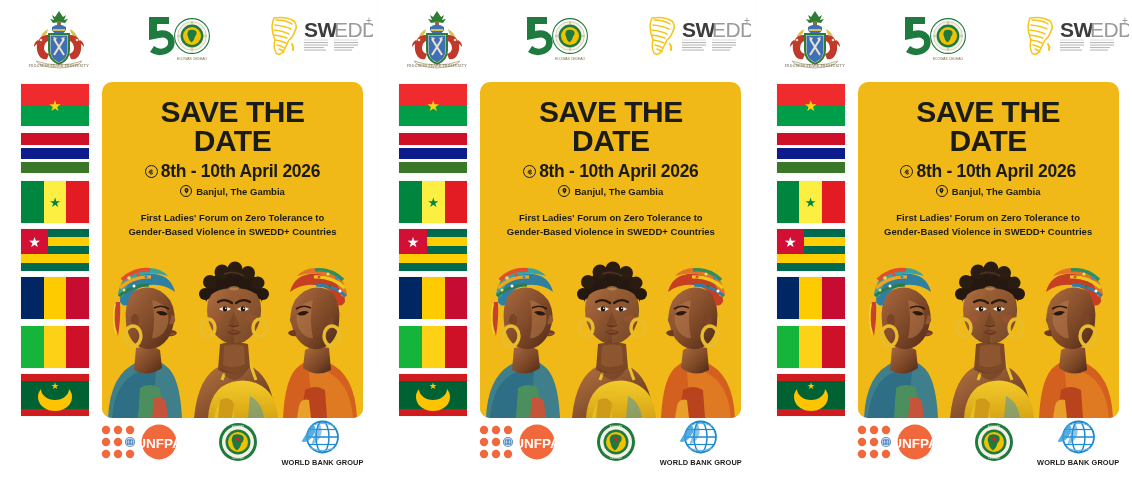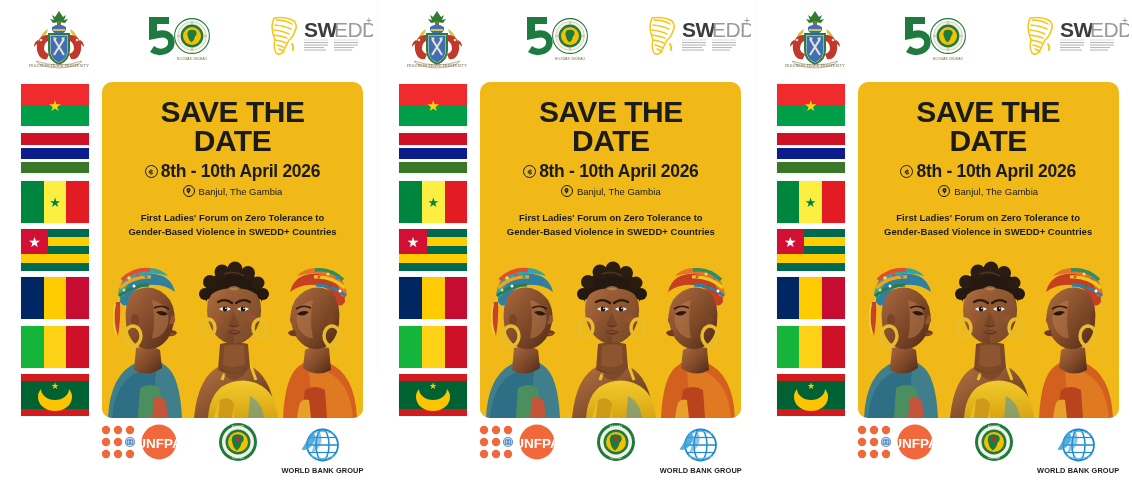--- a/index.html
+++ b/index.html
@@ -79,37 +79,37 @@
     color:#1b1b17; font-weight:bold; font-size:17.5px; letter-spacing:-0.3px;
   }
   .poster-loc-row{
     display:flex; align-items:center; justify-content:center;
     gap:4px; margin-top:3px;
   }
   .pin{
     width:12px;height:12px;border:1.4px solid #1b1b17;border-radius:50%;
     display:inline-flex;align-items:center;justify-content:center;flex:0 0 auto;
   }
-  .poster-loc{ color:#1b1b17; font-size:9.5px; font-weight:400; }
+  .poster-loc{ color:#1b1b17; font-size:9.5px; font-weight:700; }
   .poster-sub{
     margin-top:14px; padding:0 12px;
     text-align:center; color:#1b1b17;
     font-weight:bold; font-size:9.5px; line-height:1.45;
   }
   .poster-art{
     position:absolute; left:0; bottom:0; width:100%; height:170px;
   }
 
   
   .partners{
     position:absolute; left:100px; top:420px; width:272px; height:52px;
   }
   .p-unfpa{ position:absolute; left:0px; top:4px; width:100px; height:36px; }
   .p-ecowas{ position:absolute; left:118px; top:2px; width:40px; height:40px; }
-  .p-wb{ position:absolute; left:175px; top:8px; width:95px; height:48px; }
+  .p-wb{ position:absolute; left:175px; top:0px; width:95px; height:48px; }
   .wb-label{
     position:absolute; left:0; bottom:1px; width:100%;
     text-align:center; font-size:7.4px; font-weight:bold;
     color:#1b1b17; letter-spacing:0.1px;
   }
   .unfpa-txt{
     font-size:13.5px; font-weight:bold; fill:#ffffff;
     font-family:"Liberation Sans", sans-serif;
   }
 </style>

